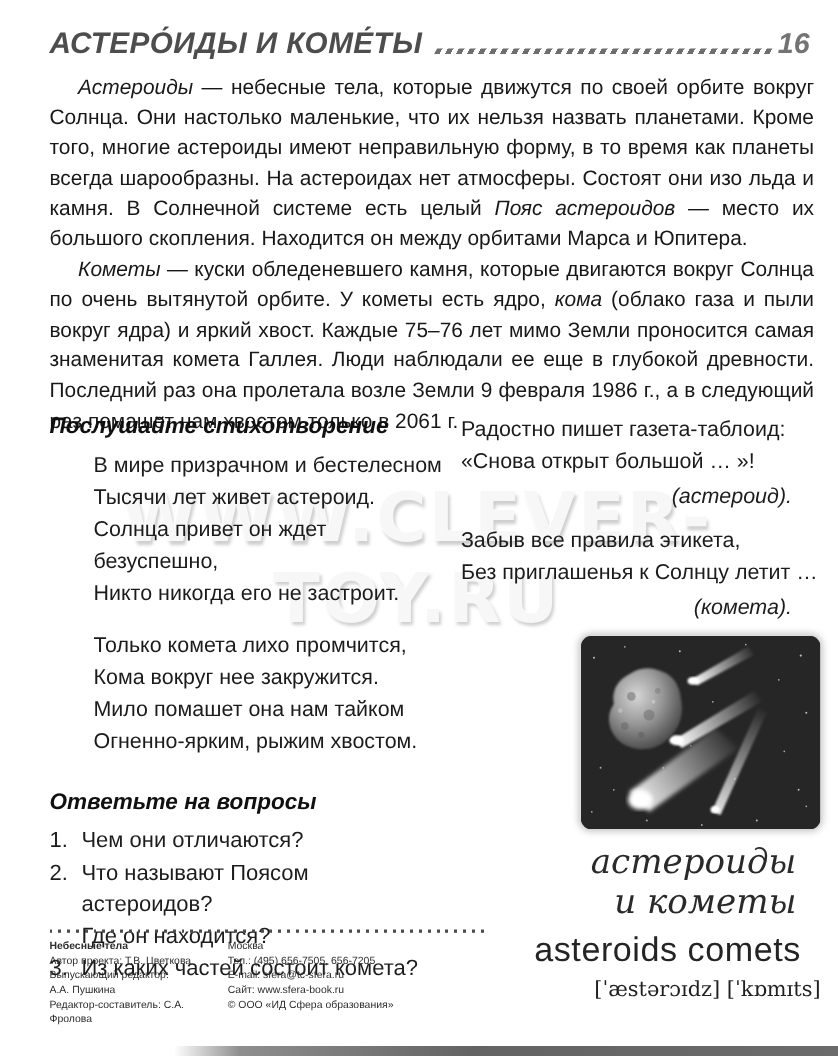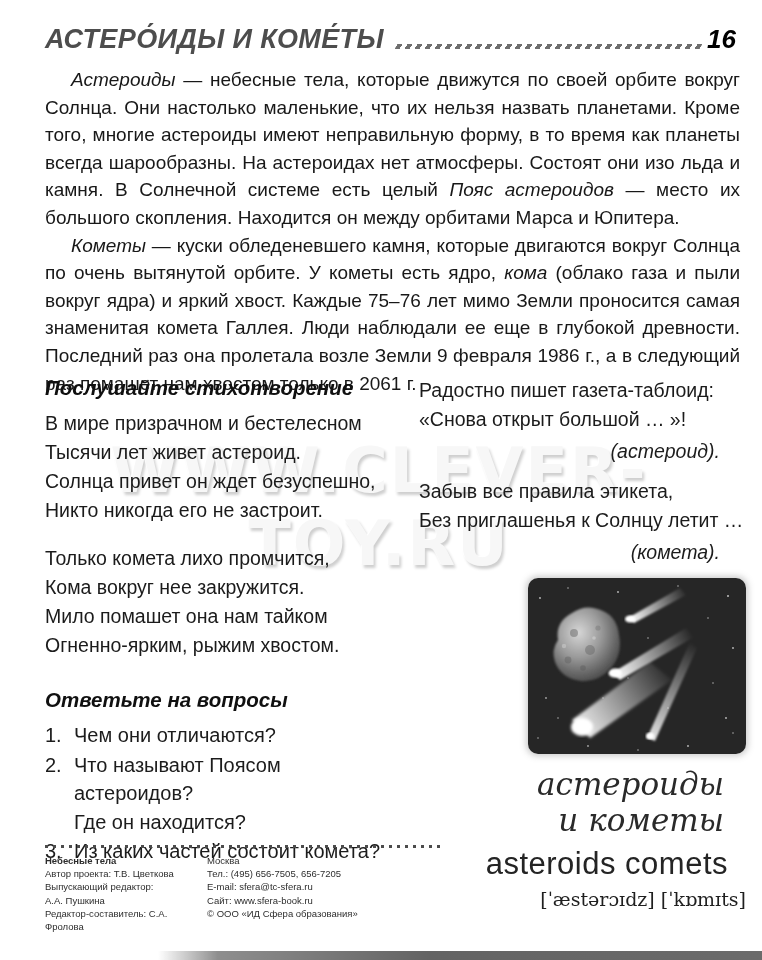--- a/index.html
+++ b/index.html
@@ -7,32 +7,32 @@
     position:relative; width:762px; height:960px; margin:0 auto;
     background:#ffffff; overflow:hidden;
     font-family:"Liberation Sans", sans-serif; color:#1c1c1c;
   }
   
   .title-row{position:absolute; top:24px; left:45px; right:26px; display:flex; align-items:flex-end; z-index:2;}
   .title{margin:0; font-size:27px; font-style:italic; font-weight:bold; color:#4d4d4d; letter-spacing:.4px; white-space:nowrap;}
   .leader{flex:1; height:5px; margin:0 6px 6px 12px;
     background:repeating-linear-gradient(90deg,#6e6e6e 0 5px,transparent 5px 10px);
     transform:skewX(-28deg);}
-  .page-num{font-size:26px; font-style:italic; font-weight:bold; color:#000000;}
+  .page-num{font-size:26px; font-style:italic; font-weight:bold; color:#737373;}
   
   .intro{position:absolute; top:66px; left:45px; right:22px; z-index:2;}
   .para{margin:0; font-size:19px; line-height:27.6px; text-align:justify; text-indent:26px; color:#181818;}
   .ital{font-style:italic;}
   
   .columns{position:absolute; top:376px; left:45px; right:16px; display:flex; z-index:2;}
   .col-left{width:358px; flex:none;}
   .col-right{flex:1; padding-left:16px;}
   h2.sec{margin:0 0 9px 0; font-size:20.5px; font-style:italic; font-weight:bold; color:#101010;}
   .pline{font-size:19.5px; line-height:29px; color:#1b1b1b;}
-  .stanza{margin-bottom:19px;}
+  .stanza{margin-bottom:19px;margin-left:40px;}
   .questions-block{margin-top:28px;}
   .q-row{display:flex; font-size:20px; line-height:28.5px; margin-bottom:1px;}
   .q-num{width:29px; flex:none;}
   .q-text span{display:block;}
   
   .answer{font-size:19.5px; font-style:italic; text-align:right; margin:6px 26px 14px 0;}
   .riddle2{margin-top:4px;}
   
   .photo{width:218px; height:176px; margin:14px 0 0 auto; border-radius:10px; overflow:hidden;
     box-shadow:0 0 6px 2px rgba(140,140,140,.45);}

